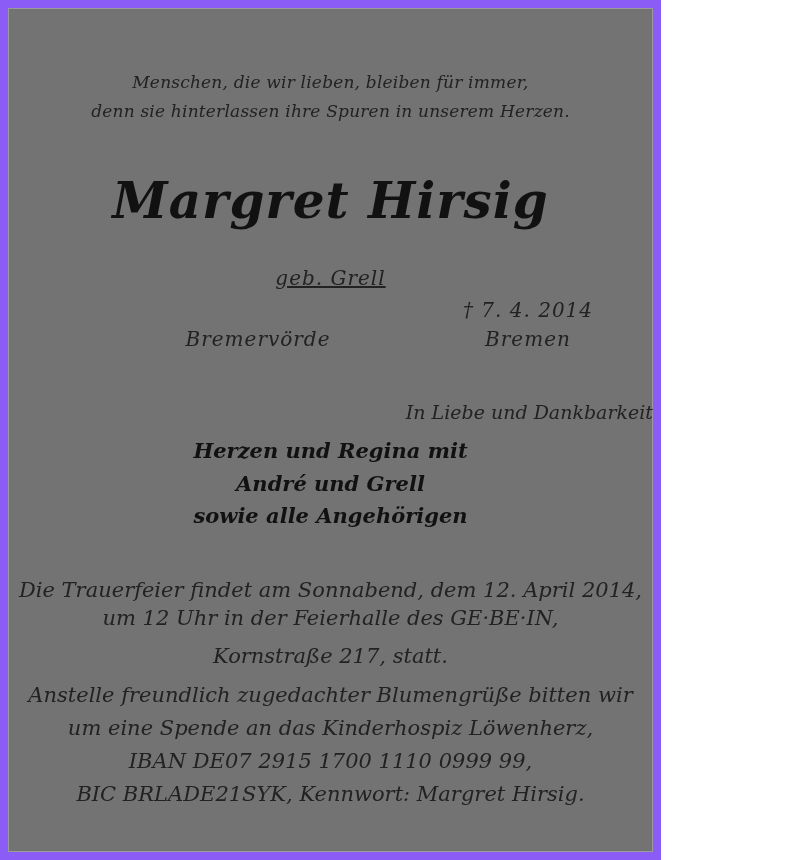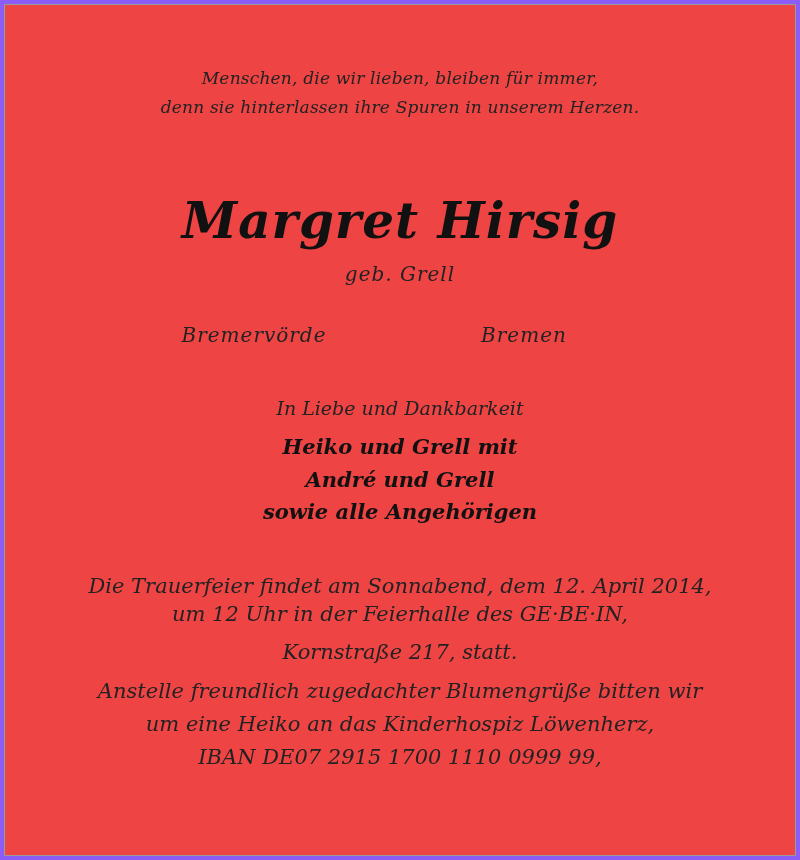--- a/index.html
+++ b/index.html
@@ -7,25 +7,25 @@
       padding: 0;
       background: #ffffff;
     }
     body {
       width: 800px;
       height: 860px;
       overflow: hidden;
     }
     .frame {
       position: relative;
-      width: 800px;
+      width: 661px;
       height: 860px;
       box-sizing: border-box;
-      border: 4px solid #8b5cf6;
-      background: #ef4444;
+      border: 8px solid #8b5cf6;
+      background: #737373;
       color: #1a1a1a;
       font-family: "DejaVu Serif", serif;
     }
     .inner-edge {
       position: absolute;
       inset: 0;
       border: 1px solid #9a9a9a;
       pointer-events: none;
     }
     .line {
@@ -62,20 +62,21 @@
       line-height: 1;
       font-size: 20px;
       font-style: italic;
       letter-spacing: 1px;
       color: #222;
     }
     .dedication {
       font-size: 19px;
       font-style: italic;
       color: #222;
+      text-align: right;
     }
     .family {
       font-size: 21px;
       font-weight: bold;
       font-style: italic;
       color: #111;
     }
     .body-text {
       font-size: 21px;
       font-style: italic;
@@ -84,33 +85,35 @@
   </style>
 </head>
 <body>
 
 <div class="frame">
   <div class="inner-edge"></div>
 
   <div class="line quote" style="top:66px;">Menschen, die wir lieben, bleiben für immer,</div>
   <div class="line quote" style="top:95px;">denn sie hinterlassen ihre Spuren in unserem Herzen.</div>
 
-  <div class="line name" style="top:192px;">Margret Hirsig</div>
+  <div class="line name" style="top:168px;">Margret Hirsig</div>
 
-  <div class="line born-name" style="top:260px;">geb. Grell</div>
+  <div class="line born-name" style="top:260px;text-decoration:underline;">geb. Grell</div>
 
   <div class="col" style="left:150px; width:200px; top:321px;">Bremervörde</div>
+  <div class="col" style="left:420px; width:200px; top:292px;">† 7. 4. 2014</div>
   <div class="col" style="left:420px; width:200px; top:321px;">Bremen</div>
 
   <div class="line dedication" style="top:395px;">In Liebe und Dankbarkeit</div>
 
-  <div class="line family" style="top:432px;">Heiko und Grell mit</div>
+  <div class="line family" style="top:432px;">Herzen und Regina mit</div>
   <div class="line family" style="top:465px;">André und Grell</div>
   <div class="line family" style="top:497px;">sowie alle Angehörigen</div>
 
   <div class="line body-text" style="top:572px;">Die Trauerfeier findet am Sonnabend, dem 12. April 2014,</div>
   <div class="line body-text" style="top:600px;">um 12 Uhr in der Feierhalle des GE·BE·IN,</div>
   <div class="line body-text" style="top:638px;">Kornstraße 217, statt.</div>
 
   <div class="line body-text" style="top:677px;">Anstelle freundlich zugedachter Blumengrüße bitten wir</div>
-  <div class="line body-text" style="top:710px;">um eine Heiko an das Kinderhospiz Löwenherz,</div>
+  <div class="line body-text" style="top:710px;">um eine Spende an das Kinderhospiz Löwenherz,</div>
   <div class="line body-text" style="top:743px;">IBAN DE07 2915 1700 1110 0999 99,</div>
+  <div class="line body-text" style="top:776px;">BIC BRLADE21SYK, Kennwort: Margret Hirsig.</div>
 </div>
 
 </body></html>

